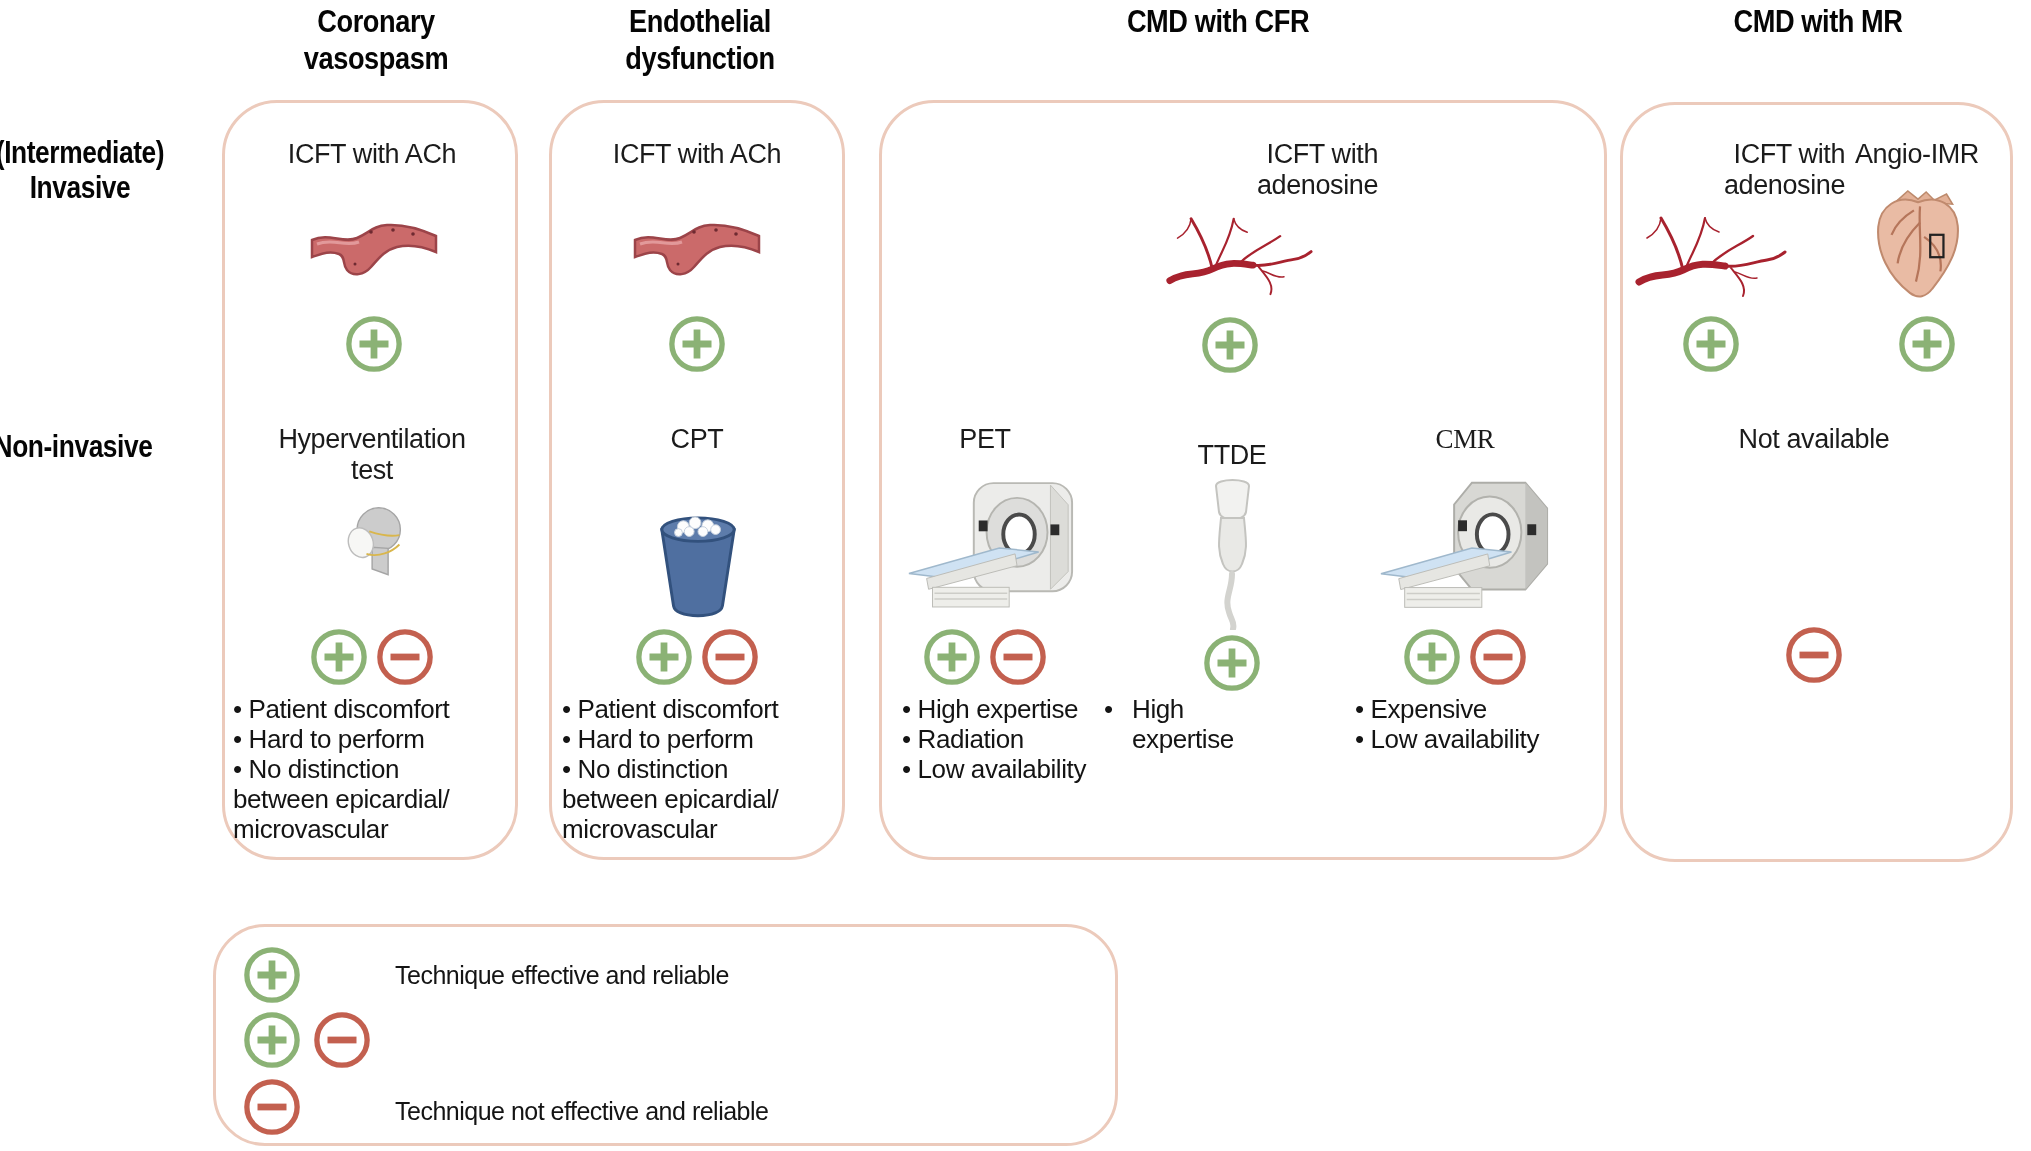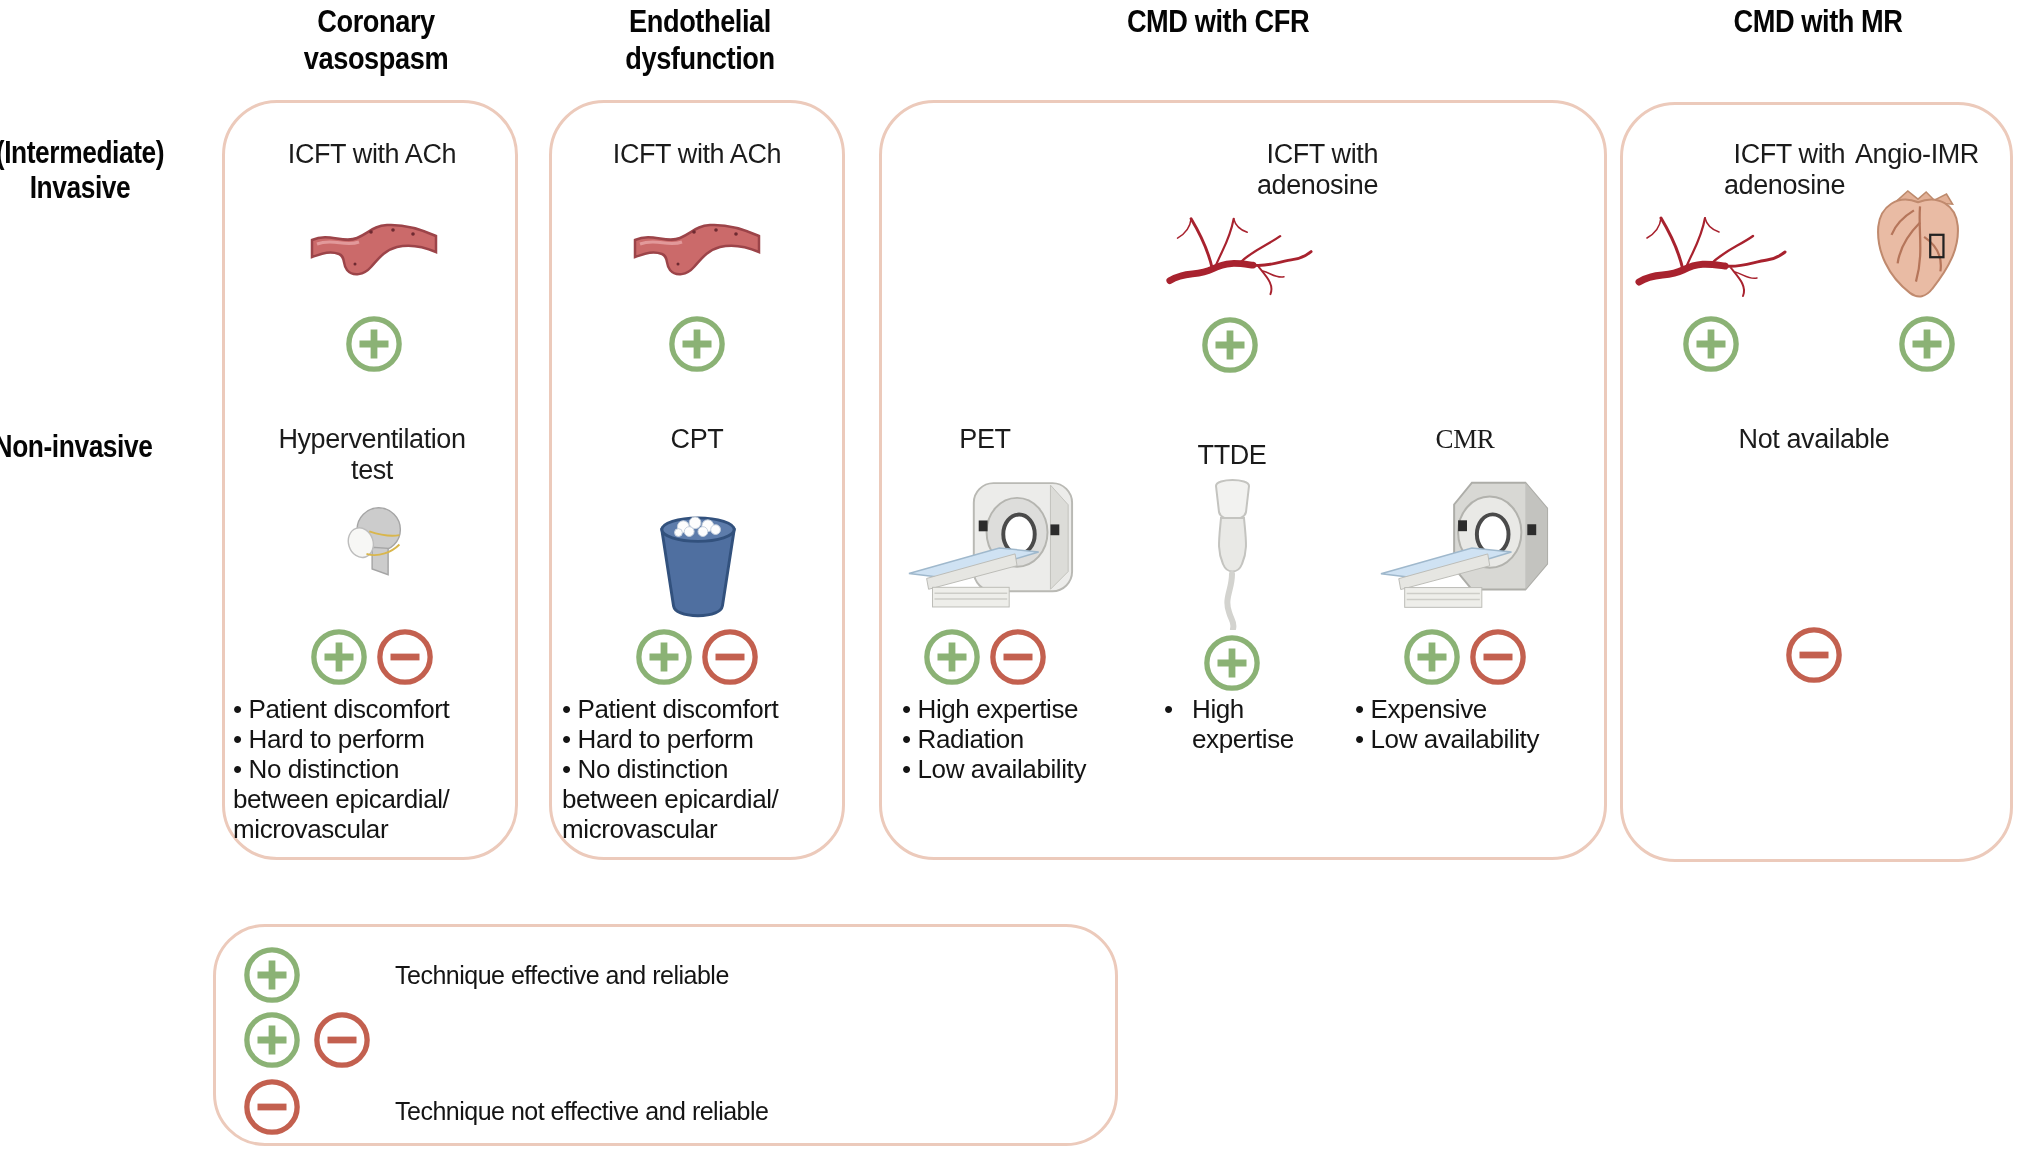--- a/index.html
+++ b/index.html
@@ -261,21 +261,21 @@
     </svg>
   </div>
 
   <span class="sym plus" style="left:1203px;top:634px;">
     <svg viewBox="0 0 60 60">
         <circle cx="30" cy="30" r="26"></circle>
         <path d="M30 15v30M15 30h30"></path>
       </svg>
   </span>
 
-  <ul class="blist abs" style="left:1162px;top:694px;width:170px;">
+  <ul class="blist abs" style="left:1102px;top:694px;width:170px;">
     <li class="hang">High
 expertise</li>
   </ul>
 
   <div class="abs tname" style="left:1365px;top:424px;width:200px;font-family:Liberation Serif, serif;">CMR</div>
 
   <div class="devsvg" style="left:1377px;top:478px;width:178px;height:140px;">
     <svg viewBox="0 0 180 140">
       <polygon points="96,4 150,4 172,30 172,86 150,112 96,112 78,90 78,26" fill="#d8d8d4" stroke="#adada8" stroke-width="2"></polygon>
       <polygon points="150,4 172,30 172,86 150,112 150,4" fill="#c3c3bf"></polygon>

